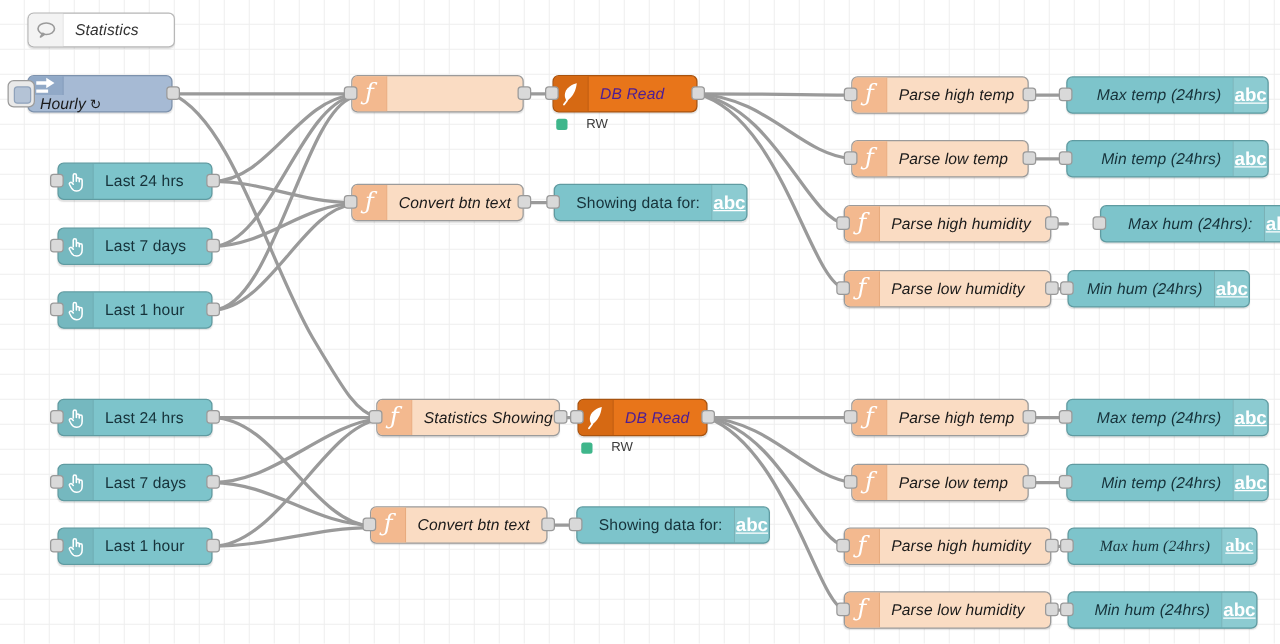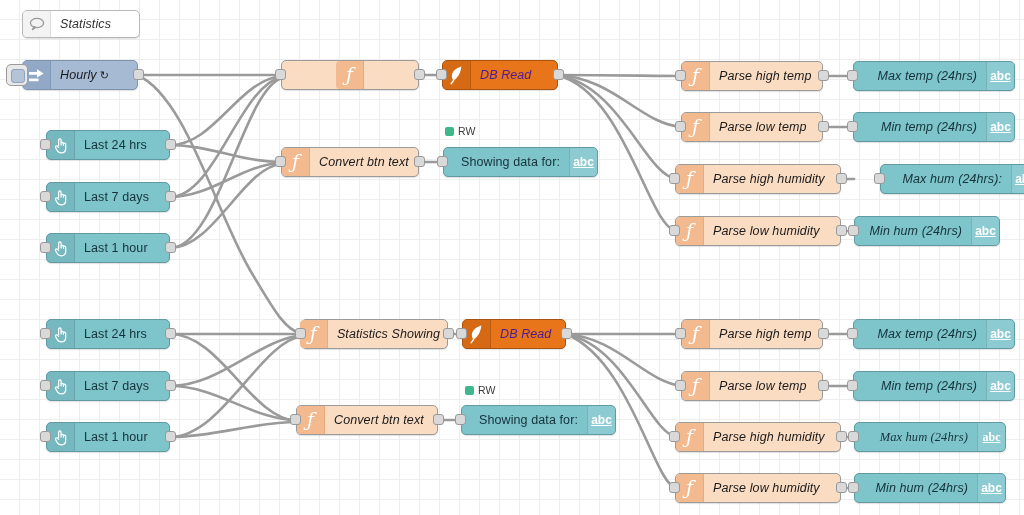--- a/index.html
+++ b/index.html
@@ -26,21 +26,20 @@
   
   .node {
     position: absolute;
     display: flex;
     align-items: stretch;
     height: 30px;
     border: 1px solid #9b9b9b;
     border-radius: 5px;
     box-shadow: 0 1px 1px rgba(0,0,0,0.12);
     overflow: visible;
-    justify-content: center;
   }
   .node .body {
     flex: 1 1 auto;
     display: flex;
     align-items: center;
     padding: 0 9px;
     font-size: 12.5px;
     font-style: italic;
     color: #1a1a1a;
     white-space: nowrap;
@@ -77,21 +76,21 @@
   .n-function { background: #fadcc3; }
   .n-function .icon { background: #f3b98f; border-right-color: #e8ab7e; }
 
   .n-db { background: #e8751a; border-color: #a8530f; }
   .n-db .icon { background: #d66913; border-right-color: #b85a10; }
   .n-db .body { color: #4c1d95; }
 
   .n-ui { background: #7dc4cb; border-color: #5f9ba1; }
   .n-ui .body { color: #16323a; }
 
-  .n-inject { background: #a6bad4; border-color: #7d92ad; }
+  .n-inject { background: #a6bad4; border-color: #7d92ad; flex-direction: column; }
   .n-inject .icon { background: #91a9c7; border-right-color: #8098b7; }
 
   .n-comment { background: #ffffff; border-color: #b8b8b8; }
   .n-comment .icon { background: #f3f3f3; border-right-color: #dddddd; }
   .n-comment .body { color: #333333; }
 
   
   .inject-btn {
     position: absolute;
     left: -17px; top: 50%; margin-top: -11px;
@@ -111,41 +110,40 @@
 
   
   .abc {
     flex: 0 0 auto;
     width: 28px;
     display: flex;
     align-items: center;
     justify-content: center;
     border-left: 1px solid rgba(0,0,0,0.13);
     background: rgba(255,255,255,0.12);
-    font-size: 12px;
+    font-size: 15px;
     font-weight: bold;
     font-style: normal;
     color: #ffffff;
     text-decoration: underline;
     border-top-right-radius: 4px;
     border-bottom-right-radius: 4px;
   }
 
   
   .status {
     position: absolute;
     left: 2px; top: 32px;
     display: flex;
     align-items: center;
-    gap: 4px;
+    gap: 15px;
     font-size: 10.5px;
     font-style: normal;
     color: #3a3a3a;
     white-space: nowrap;
-    margin-top: 32px;
   }
   .status .dot {
     width: 9px; height: 9px;
     border-radius: 2px;
     background: #3fb68b;
     display: inline-block;
   }
 
   
   .glyph { display: block; }

